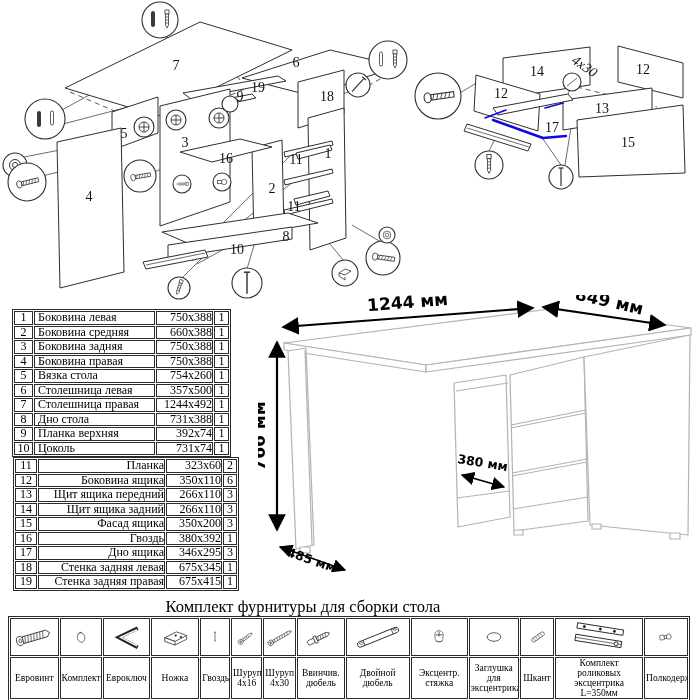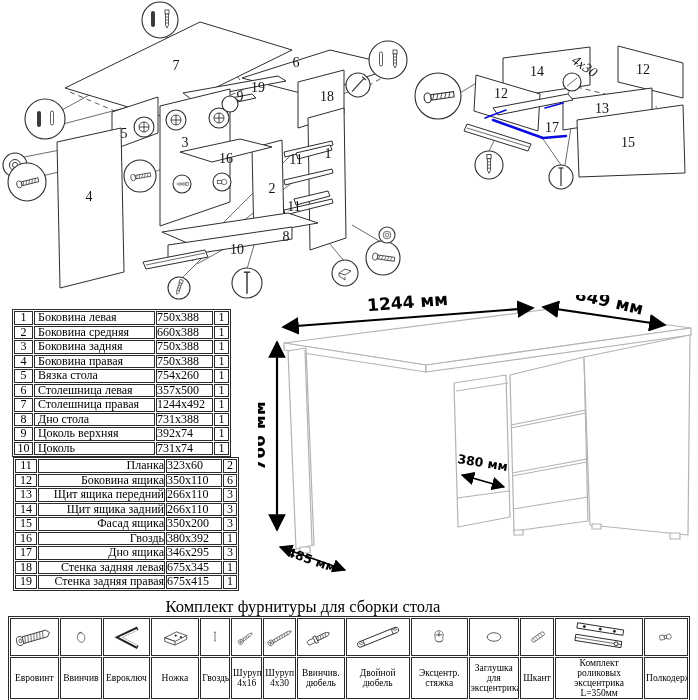--- a/index.html
+++ b/index.html
@@ -7,21 +7,21 @@
   body{width:698px;height:700px;position:relative;overflow:hidden;
        font-family:"Liberation Serif","DejaVu Serif",serif;color:#000}
   .abs{position:absolute}
 
   
   #parts{left:12px;top:309px}
   .ptable{border-collapse:separate;border-spacing:1px;border:1px solid #2b2b2b;background:#fff}
   .ptable td{border:1px solid #2b2b2b;height:11.5px;line-height:11.5px;font-size:12px;white-space:nowrap;background:#fff}
   .c-num{width:19px;text-align:center}
   .c-name{width:121px;padding-left:3px}
-  .c-size{width:57px;text-align:left}
+  .c-size{width:57px;text-align:right}
   .c-qty{width:15px;text-align:center}
   #parts-table-b{margin-left:1px}
   #parts-table-b .c-num{width:22px}
   #parts-table-b .c-name{width:127px;text-align:right;padding-left:0}
   #parts-table-b .c-size{width:56px}
   #parts-table-b .c-qty{width:14px}
 
   
   #hw-title{left:0;top:597px;width:606px;text-align:center;font-size:16.5px}
   #hw-table{left:8px;top:616px;width:682px;border-collapse:separate;border-spacing:1px;border:1px solid #2b2b2b;table-layout:fixed}
@@ -382,21 +382,21 @@
           <td class="c-qty">1</td>
         </tr>
         <tr>
           <td class="c-num">8</td>
           <td class="c-name">Дно стола</td>
           <td class="c-size">731x388</td>
           <td class="c-qty">1</td>
         </tr>
         <tr>
           <td class="c-num">9</td>
-          <td class="c-name">Цоколь верхняя</td>
+          <td class="c-name">Планка верхняя</td>
           <td class="c-size">392x74</td>
           <td class="c-qty">1</td>
         </tr>
         <tr>
           <td class="c-num">10</td>
           <td class="c-name">Цоколь</td>
           <td class="c-size">731x74</td>
           <td class="c-qty">1</td>
         </tr>
       </tbody>
@@ -602,21 +602,21 @@
             <g transform="rotate(-8 30 19)" stroke="#222" fill="#fff">
               <rect x="19" y="15" width="8" height="8" rx="1"></rect>
               <rect x="27" y="16.5" width="4" height="5"></rect>
               <rect x="31" y="14.5" width="8" height="9" rx="3.5"></rect>
             </g>
           </svg>
         </td>
       </tr>
     <tr id="hw-labels">
         <td class="hw-label">Евровинт</td>
-        <td class="hw-label">Ввинчив</td>
+        <td class="hw-label">Комплект</td>
         <td class="hw-label">Евроключ</td>
         <td class="hw-label">Ножка</td>
         <td class="hw-label">Гвоздь</td>
         <td class="hw-label">Шуруп 4x16</td>
         <td class="hw-label">Шуруп 4x30</td>
         <td class="hw-label">Ввинчив. дюбель</td>
         <td class="hw-label">Двойной дюбель</td>
         <td class="hw-label">Эксцентр. стяжка</td>
         <td class="hw-label">Заглушка для эксцентрика</td>
         <td class="hw-label">Шкант</td>

